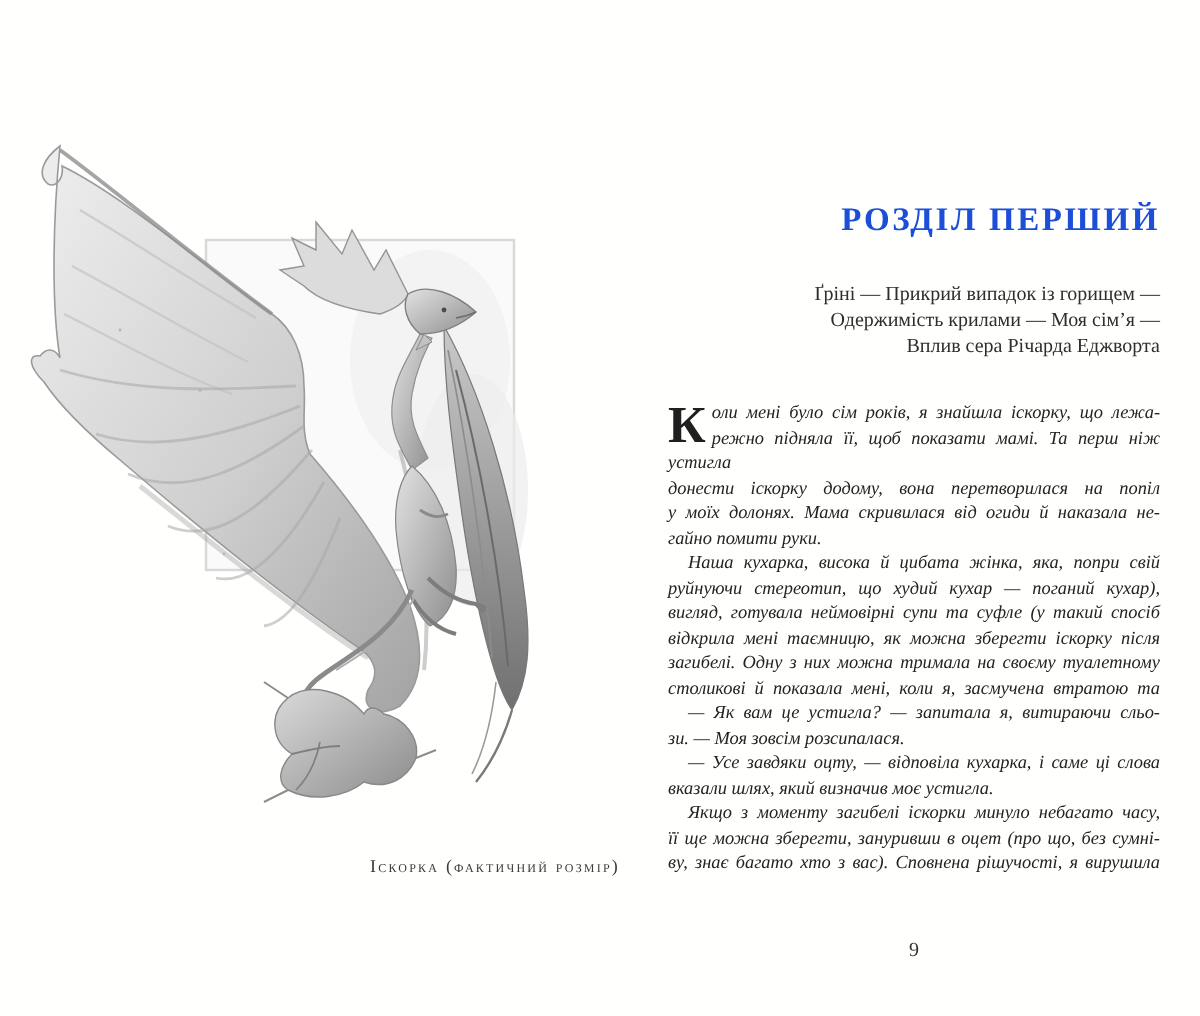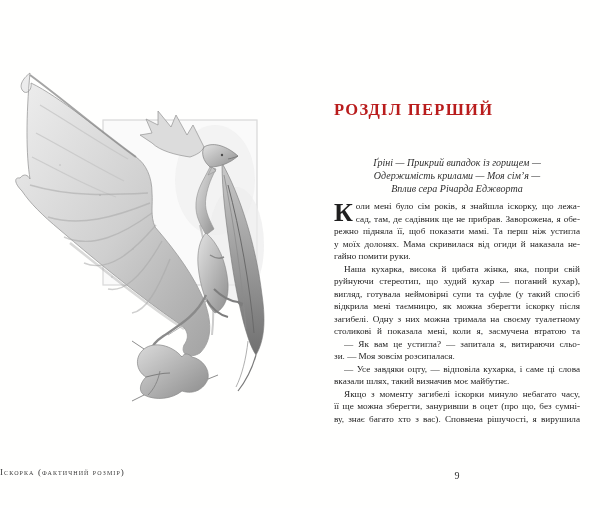--- a/index.html
+++ b/index.html
@@ -10,38 +10,38 @@
     color:#2c2c2c;
     position:relative;overflow:hidden;
     -webkit-font-smoothing:antialiased;
   }
   .spread{position:absolute;inset:0;background:#fffffe;}
   .page{position:absolute;top:0;height:508px;}
   .page.left{left:0;width:310px;}
   .page.right{left:310px;width:290px;}
   .illustration{position:absolute;left:0;top:45px;width:310px;height:400px;}
   .caption{
-    position:absolute;left:0;top:467px;width:310px;
-    text-align:left;
+    position:absolute;left:0;top:428px;width:310px;
+    text-align:right;
     font-variant:small-caps;
     letter-spacing:1.1px;
     font-size:9px;color:#3b3b3b;
   }
   .col{position:absolute;left:24px;width:246px;}
   .chapter{
-    top:100px;text-align:left;
+    top:100px;text-align:right;
     font-size:16.5px;font-weight:bold;letter-spacing:1.3px;
-    color:#b91c1c;
+    color:#1d4ed8;
   }
   .epigraph{
-    top:156px;text-align:center;
-    font-style:italic;font-size:10px;line-height:13px;color:#2e2e2e;
+    top:141px;text-align:right;
+    font-size:10px;line-height:13px;color:#2e2e2e;
   }
   .bodytext{top:200px;font-size:9.2px;line-height:12.5px;color:#232323;}
-  .bl{text-align:justify;text-align-last:justify;}
+  .bl{text-align:justify;text-align-last:justify;font-style:italic;}
   .bl.noj{text-align-last:left;}
   .bl.ind{text-indent:10px;}
   .dropcap{
     float:left;
     font-size:26px;line-height:23px;height:24px;
     font-weight:bold;
     margin:1px 3px 0 0;
     color:#1f1f1f;
   }
   .pagenum{top:470px;text-align:center;font-size:10px;color:#333;}
@@ -167,40 +167,40 @@
     <div class="chapter col">РОЗДІЛ ПЕРШИЙ</div>
     <div class="epigraph col">
         <div>Ґріні — Прикрий випадок із горищем —</div>
         <div>Одержимість крилами — Моя сім’я —</div>
         <div>Вплив сера Річарда Еджворта</div>
       </div>
     <div class="bodytext col">
         <div>
           <span class="dropcap">К</span>
           <div class="bl">оли мені було сім років, я знайшла іскорку, що лежа-</div>
-          <div class="bl">сад, там, де садівник ще не прибрав. Заворожена, я обе-</div>
           <div class="bl">режно підняла її, щоб показати мамі. Та перш ніж устигла</div>
+          <div class="bl">донести іскорку додому, вона перетворилася на попіл</div>
           <div class="bl">у моїх долонях. Мама скривилася від огиди й наказала не-</div>
           <div class="bl noj">гайно помити руки.</div>
         </div>
         <div>
           <div class="bl ind">Наша кухарка, висока й цибата жінка, яка, попри свій</div>
           <div class="bl">руйнуючи стереотип, що худий кухар — поганий кухар),</div>
           <div class="bl">вигляд, готувала неймовірні супи та суфле (у такий спосіб</div>
           <div class="bl">відкрила мені таємницю, як можна зберегти іскорку після</div>
           <div class="bl">загибелі. Одну з них можна тримала на своєму туалетному</div>
           <div class="bl">столикові й показала мені, коли я, засмучена втратою та</div>
         </div>
         <div>
           <div class="bl ind">— Як вам це устигла? — запитала я, витираючи сльо-</div>
           <div class="bl noj">зи. — Моя зовсім розсипалася.</div>
         </div>
         <div>
           <div class="bl ind">— Усе завдяки оцту, — відповіла кухарка, і саме ці слова</div>
-          <div class="bl noj">вказали шлях, такий визначив моє майбутнє.</div>
+          <div class="bl noj">вказали шлях, який визначив моє устигла.</div>
         </div>
         <div>
           <div class="bl ind">Якщо з моменту загибелі іскорки минуло небагато часу,</div>
           <div class="bl">її ще можна зберегти, зануривши в оцет (про що, без сумні-</div>
           <div class="bl">ву, знає багато хто з вас). Сповнена рішучості, я вирушила</div>
         </div>
       </div>
     <div class="pagenum col">9</div>
   </div>
 

